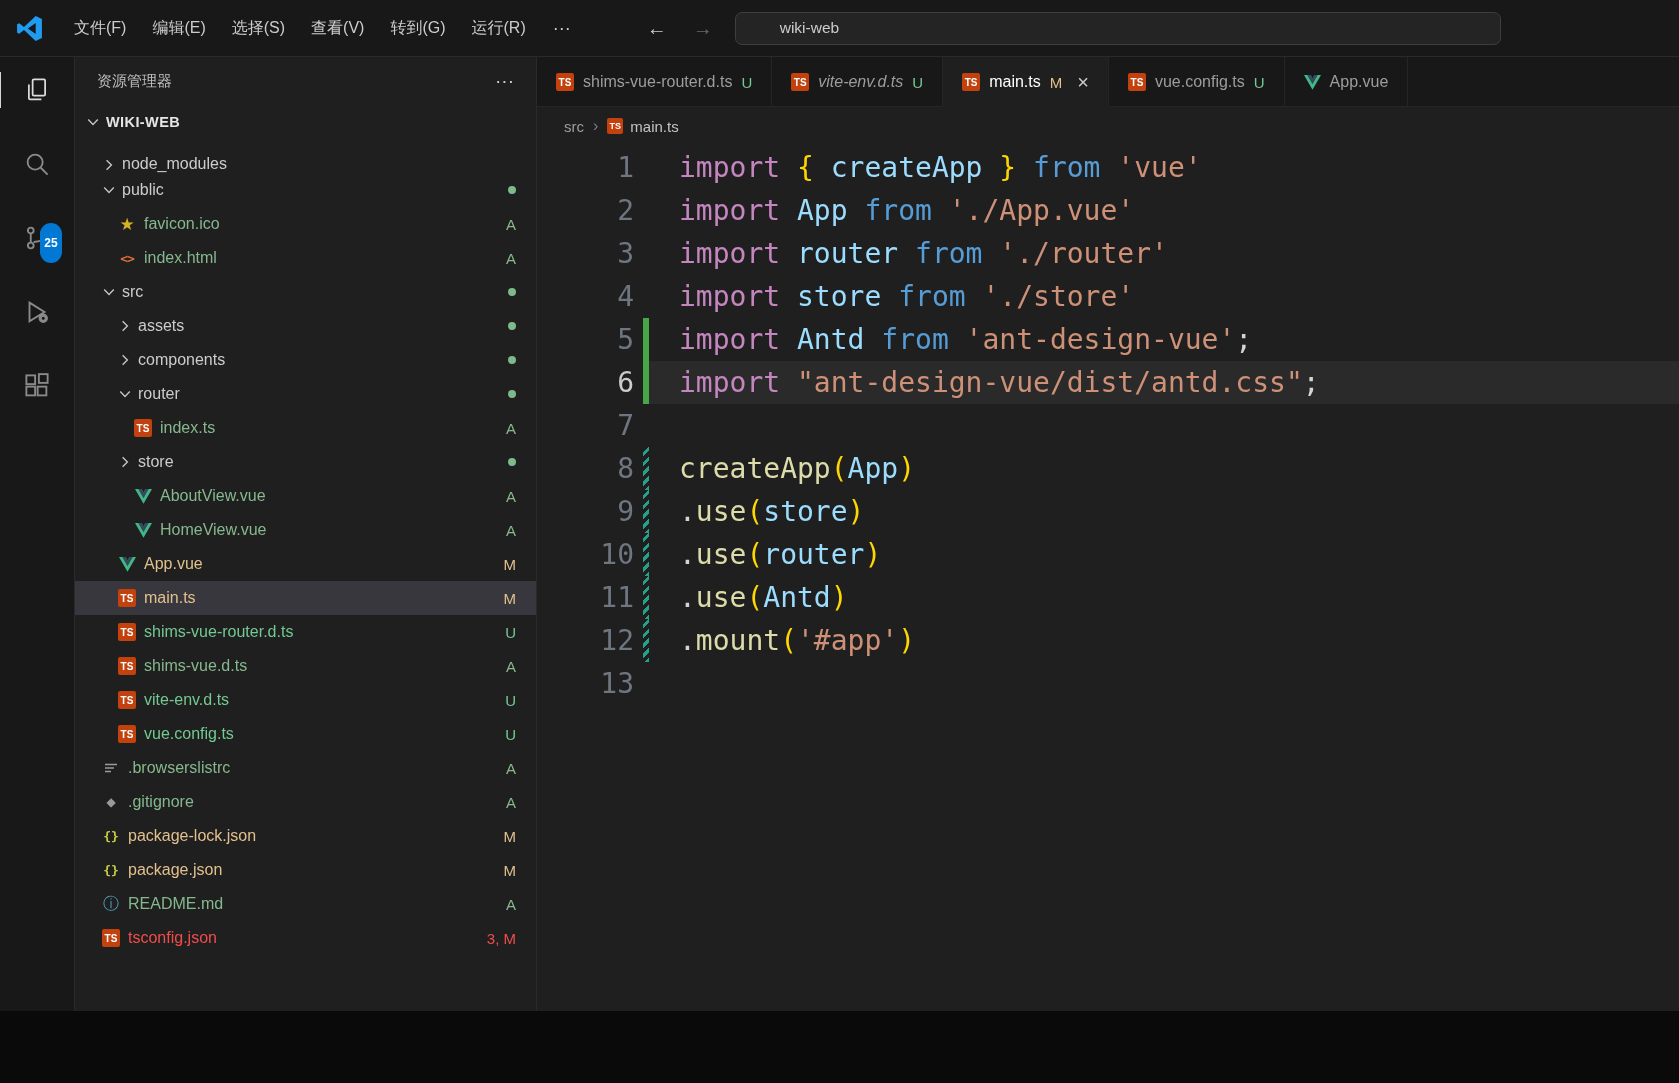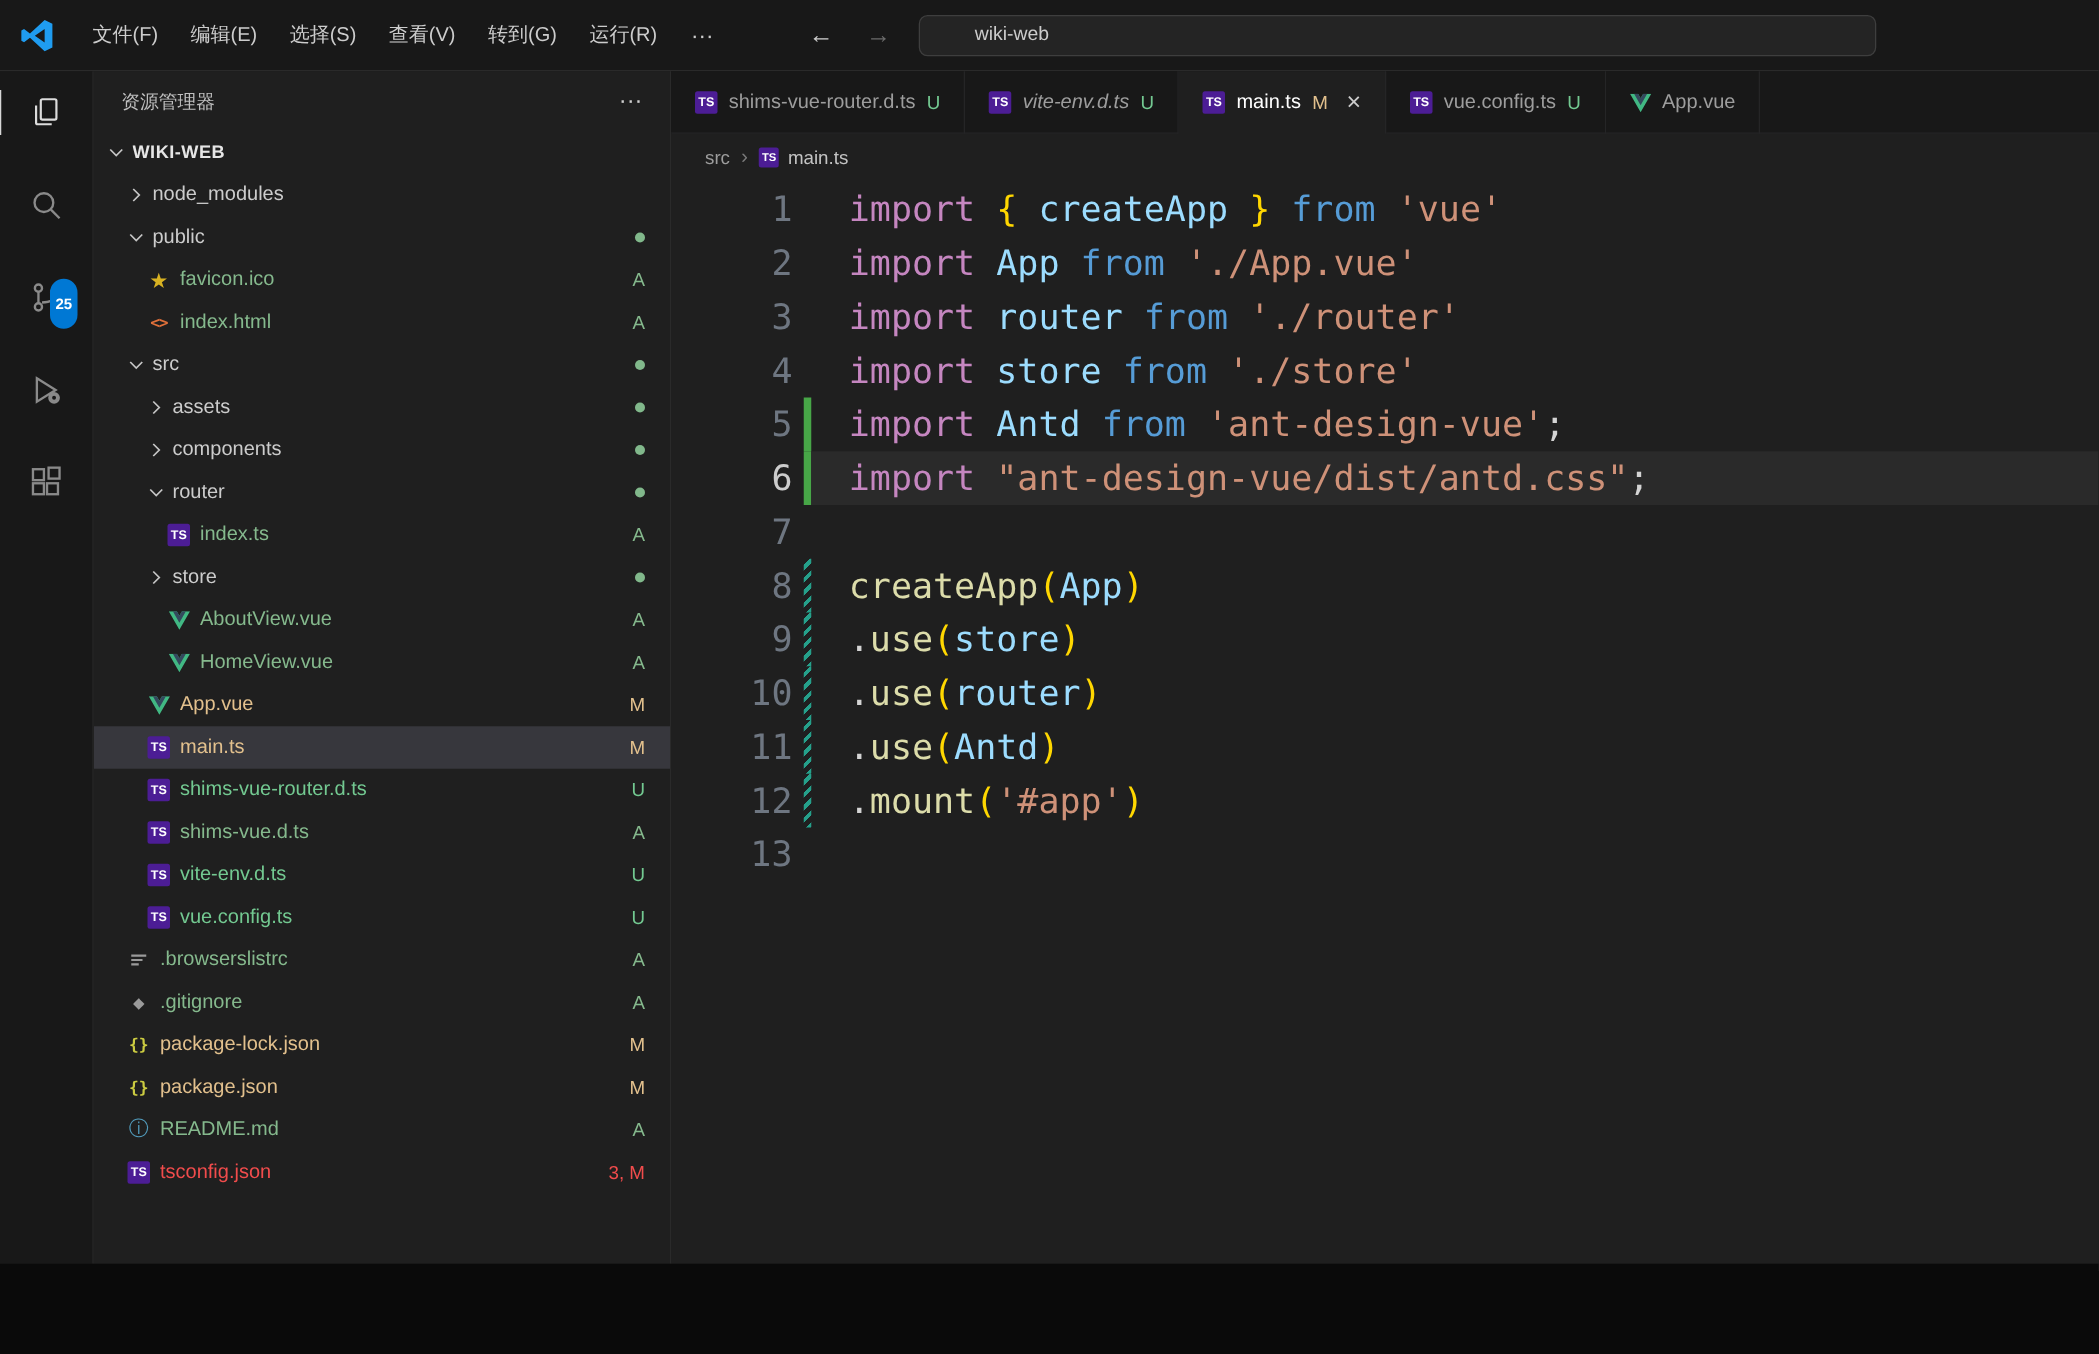--- a/index.html
+++ b/index.html
@@ -38,21 +38,21 @@
   .tree-row{height:34px;display:flex;align-items:center;cursor:pointer;padding-right:20px}
   .tree-row.selected{background:#37373d}
   .tree-row.root .tree-label{font-weight:700;font-size:14.5px;color:#e6e6e6;letter-spacing:.4px}
   .tw-chevron{width:21px;height:16px;color:#c5c5c5;flex-shrink:0;display:flex;align-items:center}
   .tw-fileicon{width:20px;margin-right:7px;flex-shrink:0;display:flex;align-items:center;justify-content:center}
   .tree-label{font-size:16px;white-space:nowrap;overflow:hidden}
   .tree-right{margin-left:auto;font-size:15px;flex-shrink:0;display:flex;align-items:center}
   .folder-dot{width:8px;height:8px;border-radius:50%;background:#81b88b;display:block}
   .g-added{color:#85b98d}.g-untracked{color:#73c991}.g-modified{color:#e2c08d}.g-error{color:#f14c4c}.g-none{color:#cccccc}
 
-  .ic-ts{width:18px;height:18px;border-radius:2px;background:#4c1d95;color:#fff;font-size:10px;font-weight:700;
+  .ic-ts{width:18px;height:18px;border-radius:2px;background:#c2410c;color:#fff;font-size:10px;font-weight:700;
     display:flex;align-items:center;justify-content:center;font-family:"Liberation Sans",sans-serif;flex-shrink:0}
   .ic-star{color:#d8b222;font-size:17px;line-height:1}
   .ic-html{color:#e0703a;font-weight:700;font-size:13px;letter-spacing:-1px;font-family:"DejaVu Sans Mono",monospace}
   .ic-braces{color:#cbcb41;font-weight:700;font-size:13px;font-family:"DejaVu Sans Mono",monospace}
   .ic-diamond{color:#9a9a9a;font-size:12px}
   .ic-info{color:#519aba;font-size:16px;line-height:1}
   .fi-wrap,.tab-icon{display:flex;align-items:center;justify-content:center}
 
   
   .editor{flex:1;display:flex;flex-direction:column;min-width:0;background:#1f1f1f}
@@ -159,21 +159,21 @@
       </div>
       <div class="tree">
           <div class="tree-row root" style="padding-left: 10px;">
             <span class="tw-chevron">
               <svg width="16" height="16" viewBox="0 0 16 16">
                 <path d="M3.2 5.6 8 10.4l4.8-4.8" fill="none" stroke="currentColor" stroke-width="1.4"></path>
               </svg>
             </span>
             <span class="tree-label g-none">WIKI-WEB</span>
           </div>
-          <div class="tree-row" style="padding-left: 26px;">
+          <div class="tree-row" style="padding-left: 26px; align-items: flex-end;">
             <span class="tw-chevron">
               <svg width="16" height="16" viewBox="0 0 16 16">
                 <path d="M5.6 3.2 10.4 8l-4.8 4.8" fill="none" stroke="currentColor" stroke-width="1.4"></path>
               </svg>
             </span>
             <span class="tree-label g-none">node_modules</span>
           </div>
           <div class="tree-row" style="padding-left: 26px;">
             <span class="tw-chevron">
               <svg width="16" height="16" viewBox="0 0 16 16">

